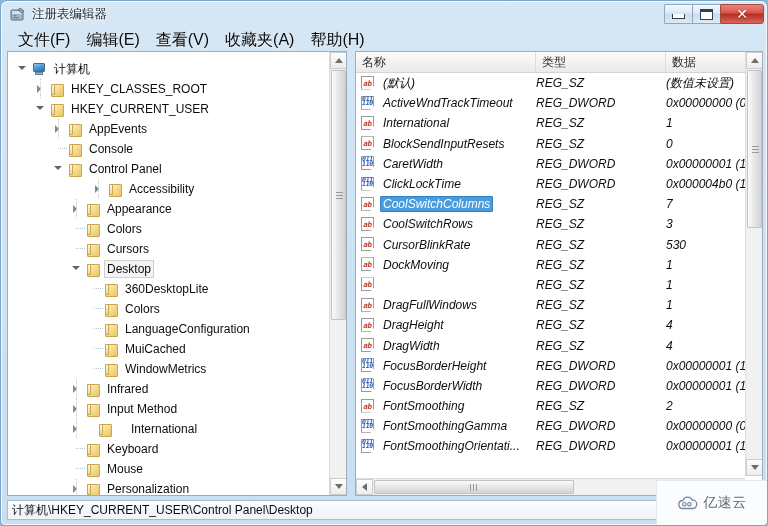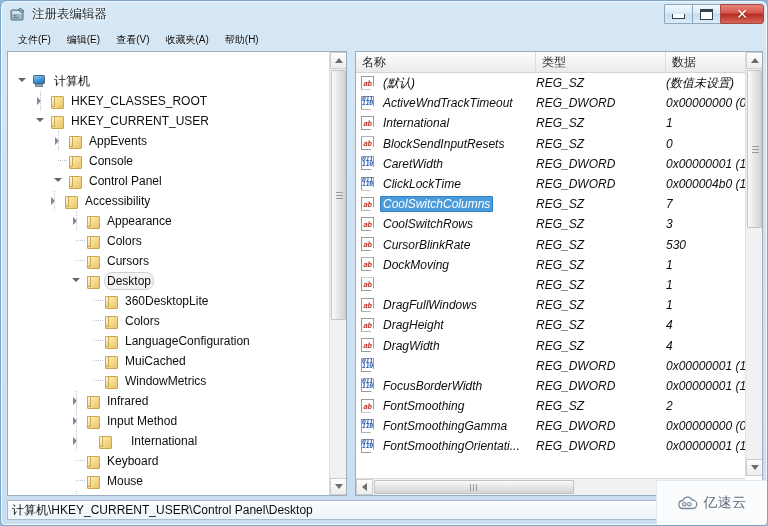--- a/index.html
+++ b/index.html
@@ -49,34 +49,34 @@
   .gmin{width:11px;height:4px;border:1px solid #32414d;border-top:none;background:#fff;margin-top:5px;}
   .gmax{width:11px;height:9px;border:1px solid #32414d;background:#fff;position:relative;}
   .gmax:after{content:"";position:absolute;left:-1px;top:-1px;right:-1px;height:3px;border:1px solid #32414d;border-bottom:none;box-sizing:border-box;background:#32414d;}
   .gclose{font-size:14px;font-weight:bold;color:#fff;line-height:1;text-shadow:0 1px 1px rgba(0,0,0,.45);}
   
   .menubar{
     position:absolute;left:0;top:28px;width:768px;height:22px;
     display:flex;align-items:center;padding-left:9px;box-sizing:border-box;
   }
   .menu-item{
-    font-size:10px;color:#0b0b0b;padding:2px 8px;white-space:nowrap;
+    font-size:16px;color:#0b0b0b;padding:2px 8px;white-space:nowrap;
     text-shadow:0 1px 0 rgba(255,255,255,.6);
   }
   
   .client{
     position:absolute;left:6px;top:50px;width:756px;height:445px;
   }
   
   .tree-pane{
     position:absolute;left:0;top:0;width:340px;height:445px;
     background:#fff;border:1px solid #9badbf;box-sizing:border-box;
     overflow:hidden;
   }
-  .tree-inner{position:absolute;left:0;top:19px;width:322px;height:443px;overflow:hidden;}
+  .tree-inner{position:absolute;left:0;top:7px;width:322px;height:443px;overflow:hidden;}
   .trow{
     position:relative;height:20px;display:flex;align-items:center;
     font-size:12px;color:#0d0d0d;white-space:nowrap;
   }
   .tw{position:relative;width:15px;height:20px;flex:0 0 15px;}
   .arrow{
     position:absolute;left:3px;top:6px;width:0;height:0;
     border-left:4.5px solid #7d8b98;border-top:4px solid transparent;border-bottom:4px solid transparent;
   }
   .arrow.open{
@@ -112,21 +112,21 @@
     position:absolute;left:2px;top:1px;width:12px;height:9px;
     background:linear-gradient(160deg,#8ec8ef 0%,#3f8fd0 60%,#2a6fae 100%);
     border:1px solid #4a6b86;border-radius:1px;box-sizing:border-box;
   }
   .pcicon .base{
     position:absolute;left:4px;top:10px;width:8px;height:3px;
     background:#9fb3c4;border:1px solid #6c8396;box-sizing:border-box;
   }
   .tlabel{padding:0 3px;line-height:16px;}
   .trow.sel .tlabel{
-    border:1px solid #cfcfcf;background:#f4f4f4;border-radius:8px;padding:0 2px;
+    border:1px solid #cfcfcf;background:#f4f4f4;border-radius:0;padding:0 2px;
   }
   
   .vsb{
     position:absolute;top:0;width:17px;
     background:#f1f1f1;border-left:1px solid #dcdcdc;box-sizing:border-box;
   }
   .vsb .btn{
     position:absolute;left:0;width:17px;height:17px;
     background:linear-gradient(180deg,#fdfdfd,#ededed);
     border:1px solid #cdcdcd;box-sizing:border-box;
@@ -314,21 +314,21 @@
           <div class="trow" style="padding-left: 44px;">
             <span class="tw">
               <span class="arrow open"></span>
             </span>
             <span class="folder">
               <span class="fb"></span>
               <span class="fl"></span>
             </span>
             <span class="tlabel">Control Panel</span>
           </div>
-          <div class="trow" style="padding-left: 40px;">
+          <div class="trow" style="padding-left: 84px;">
             <span class="tw">
               <span class="arrow"></span>
               <span class="dots"></span>
             </span>
             <span class="folder">
               <span class="fb"></span>
               <span class="fl"></span>
             </span>
             <span class="tlabel">Accessibility</span>
           </div>
@@ -632,20 +632,21 @@
             </span>
             <span class="ncell"><span class="nlabel">DragWidth</span></span>
             <span class="tcell">REG_SZ</span>
             <span class="dcell">4</span>
           </div>
           <div class="lrow">
             <span class="vicon dw">
               <span class="pg"></span>
               <span class="tx">011<br>110</span>
             </span>
+            <span class="ncell"><span class="nlabel">FocusBorderHeight</span></span>
             <span class="tcell">REG_DWORD</span>
             <span class="dcell">0x00000001 (1</span>
           </div>
           <div class="lrow">
             <span class="vicon dw">
               <span class="pg"></span>
               <span class="tx">011<br>110</span>
             </span>
             <span class="ncell"><span class="nlabel">FocusBorderWidth</span></span>
             <span class="tcell">REG_DWORD</span>

